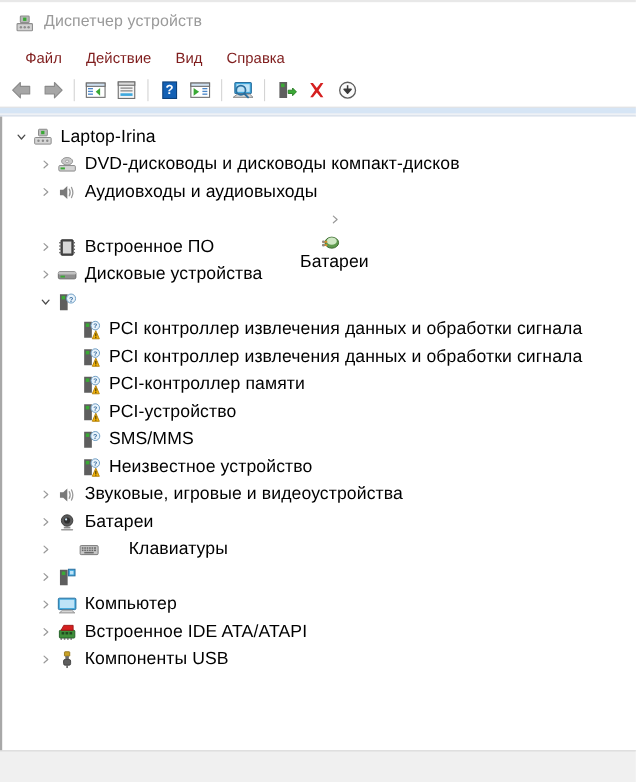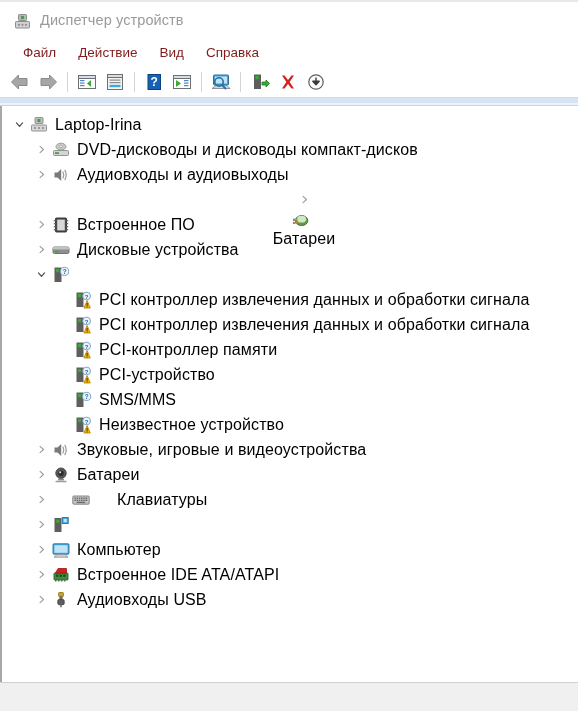--- a/index.html
+++ b/index.html
@@ -630,19 +630,19 @@
             </svg>
           </span>
           <span class="row-icon">
             <svg width="18" height="18" viewBox="0 0 18 18">
               <rect x="6.6" y="1.5" width="4.8" height="4" rx="0.6" fill="#c9a227" stroke="#8d7119" stroke-width="0.8"></rect>
               <rect x="7.4" y="5.5" width="3.2" height="3" fill="#6a6a6a"></rect>
               <rect x="5.8" y="8.5" width="6.4" height="5.2" rx="1.4" fill="#5e5e5e" stroke="#3c3c3c" stroke-width="0.8"></rect>
               <rect x="8.3" y="13.7" width="1.4" height="2.6" fill="#5e5e5e"></rect>
             </svg>
           </span>
-          <span class="row-label">Аудиовходы USB</span>
+          <span class="row-label">Компоненты USB</span>
         </div>
       </div>
   </div>
 
   <div class="statusbar"></div>
 </div>
 
 </body></html>

